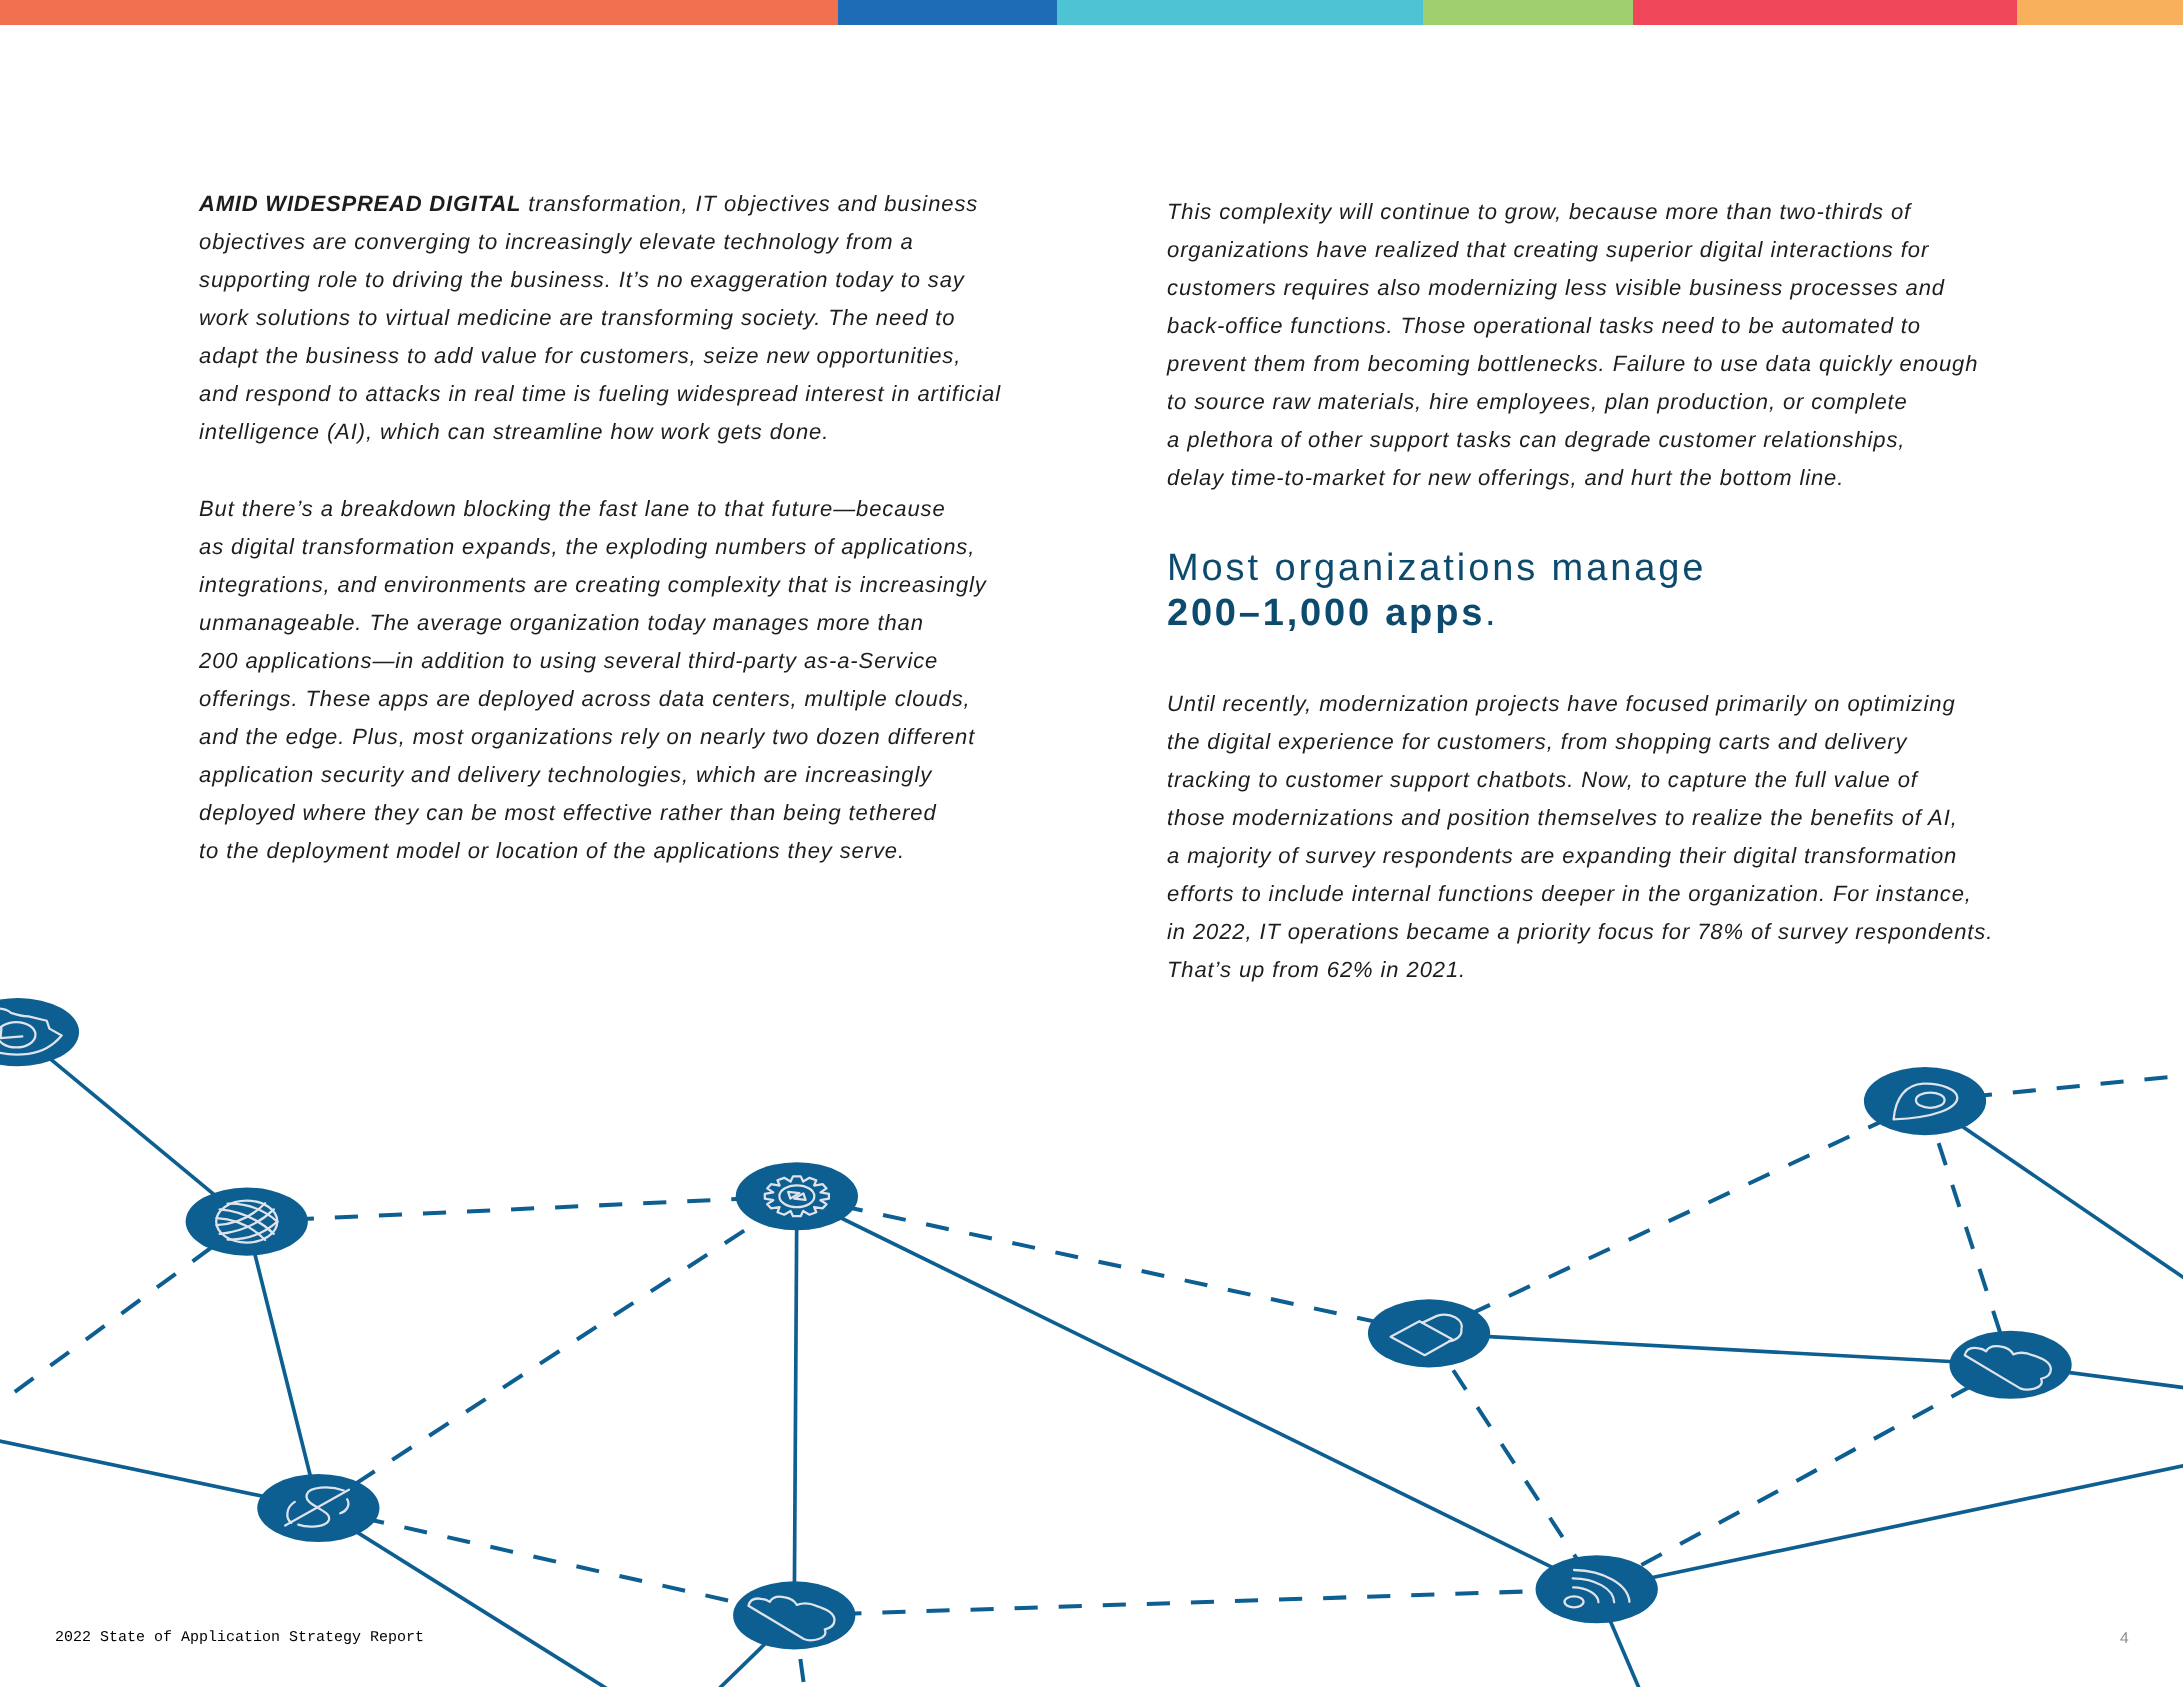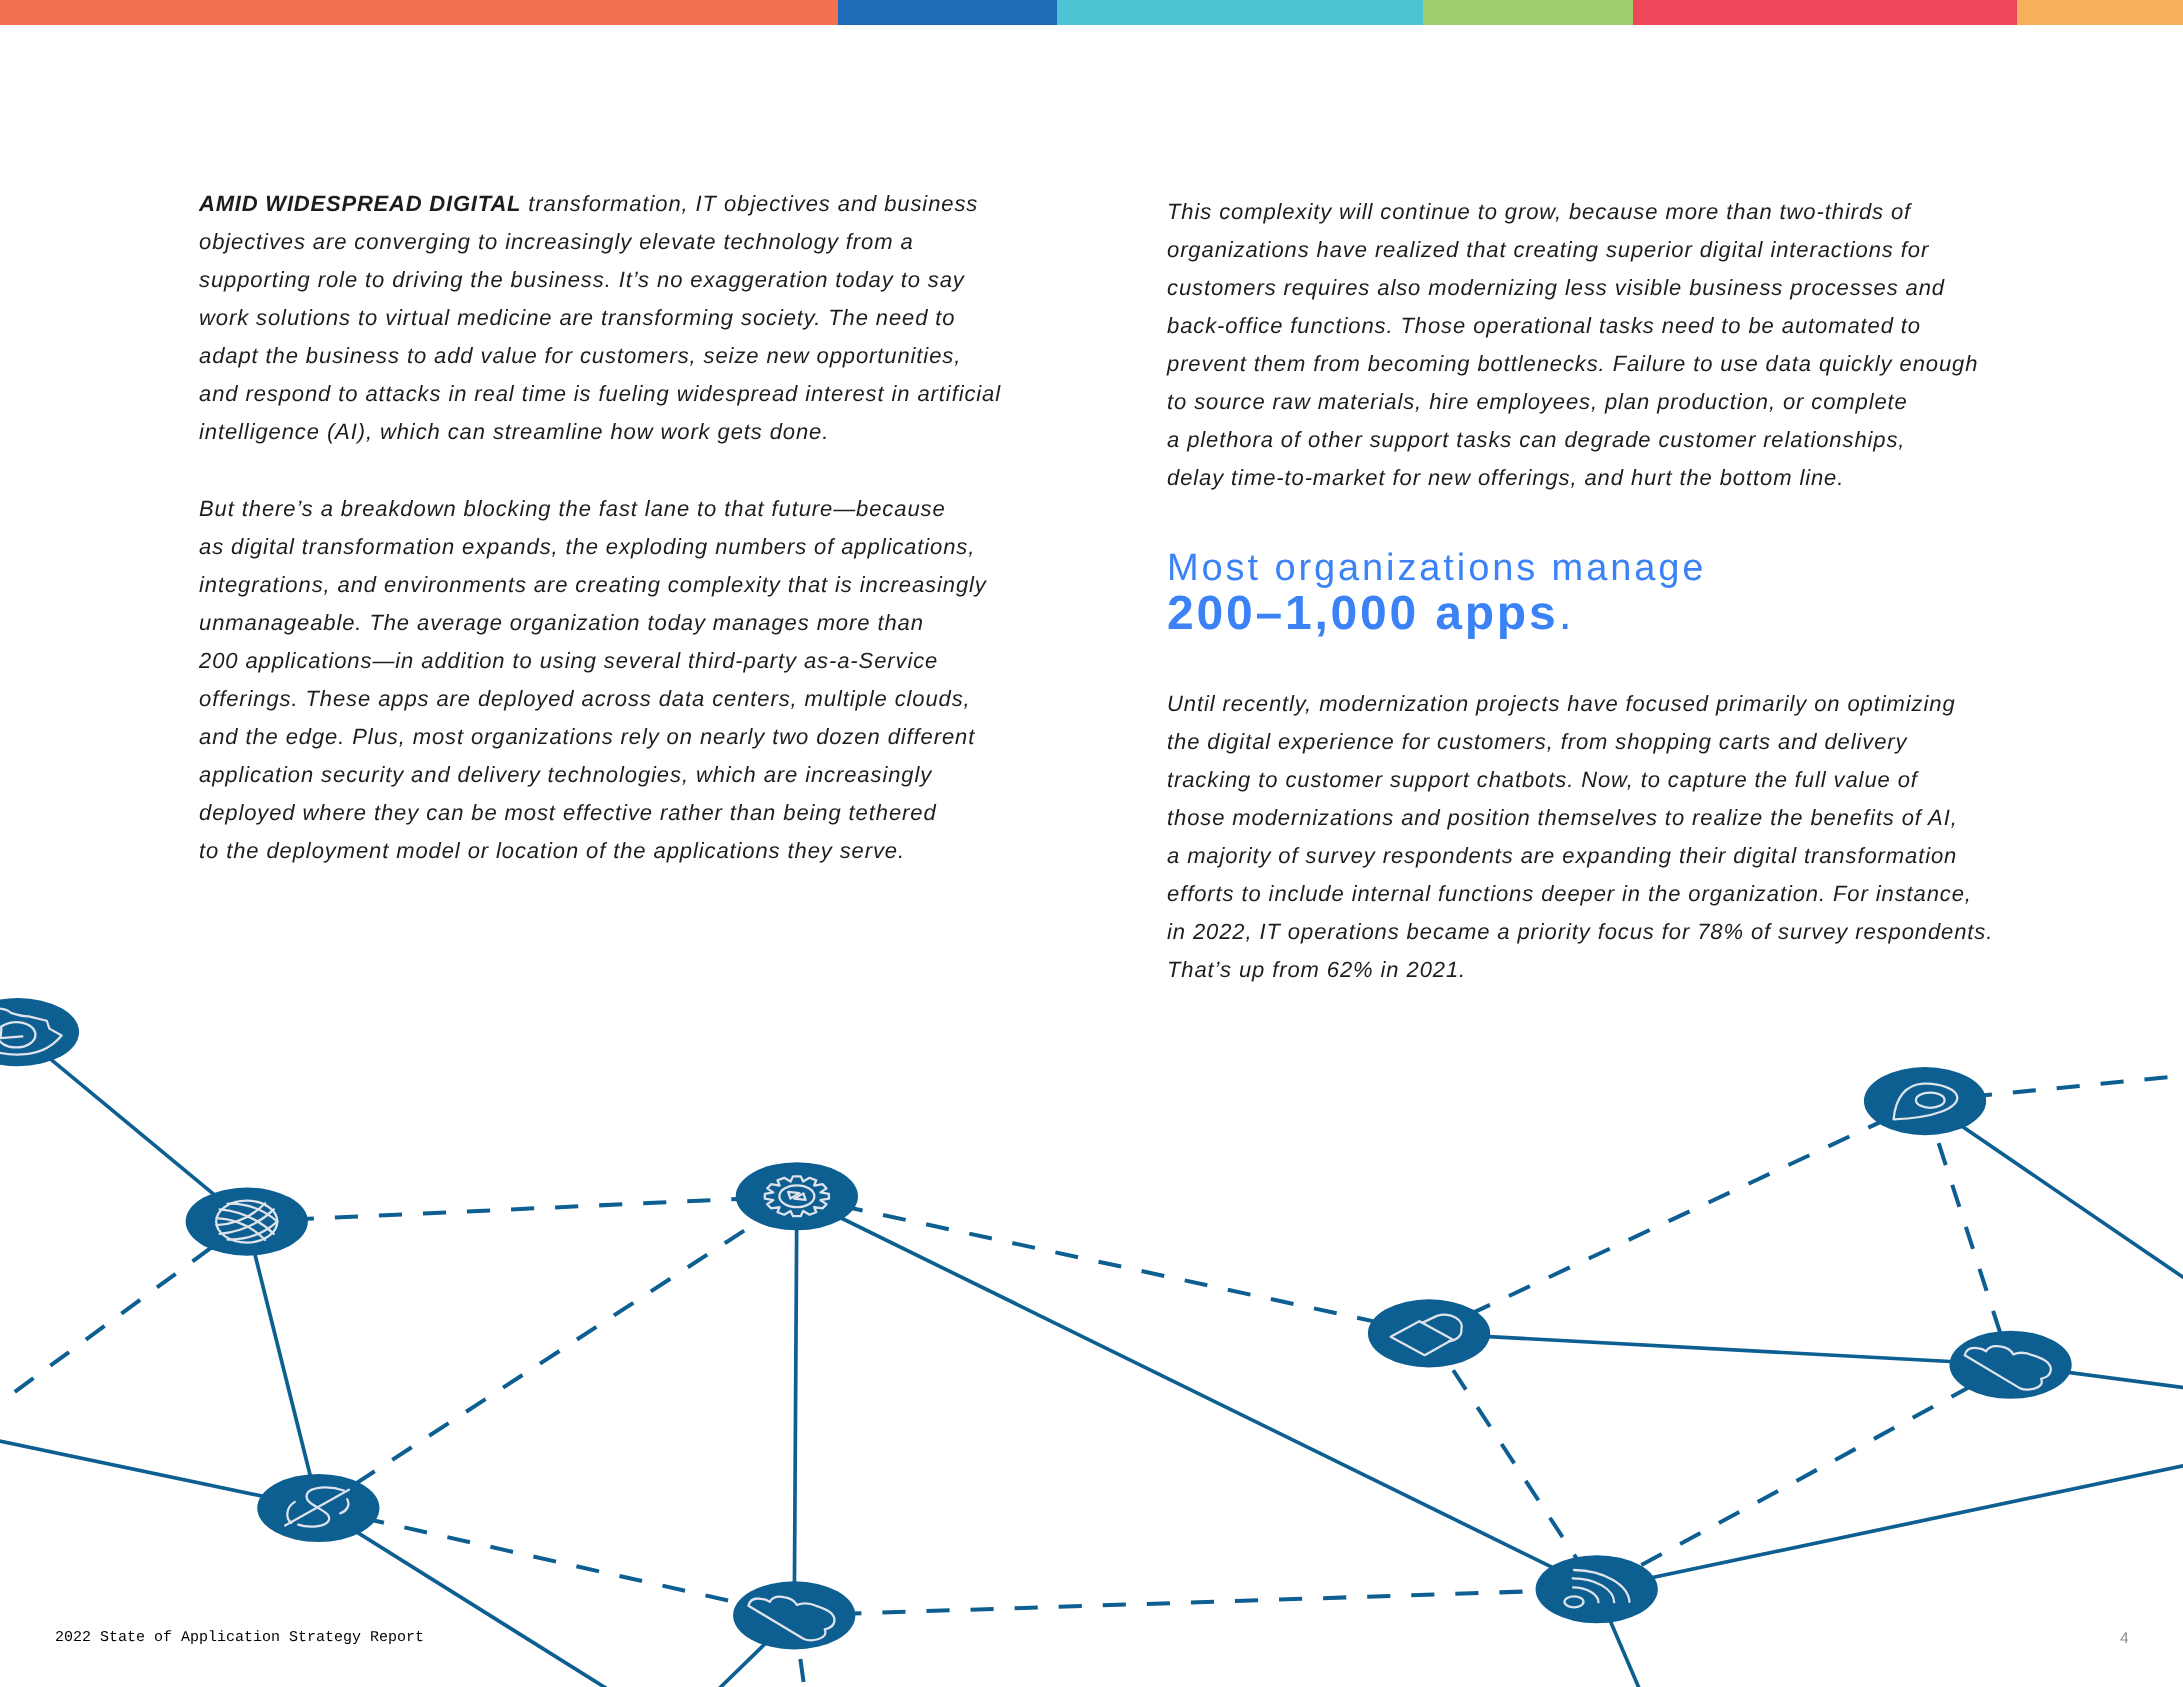--- a/index.html
+++ b/index.html
@@ -9,23 +9,23 @@
   #topbar div{height:100%;}
 
   .col{position:absolute;transform:translateZ(0);font-size:22px;line-height:38px;color:#1d1d1d;letter-spacing:0.9px;}
   #col1{left:199px;top:185px;}
   #col2{left:1167px;top:193px;}
   .para{margin:0;font-style:italic;}
   .para .ln{display:block;white-space:nowrap;}
   .gap{height:39px;}
   .lead{font-weight:bold;letter-spacing:0.8px;}
 
-  .callout{color:#3b82f6;letter-spacing:2.9px;}
+  .callout{color:#0c4a6e;letter-spacing:2.9px;}
   .callout .c1{display:block;font-size:38px;line-height:45px;font-weight:400;white-space:nowrap;}
-  .callout .c2{display:block;font-size:48px;line-height:45px;font-weight:400;white-space:nowrap;}
+  .callout .c2{display:block;font-size:38px;line-height:45px;font-weight:400;white-space:nowrap;}
   .callout .big{font-weight:700;letter-spacing:2.8px;}
 
   #footer{position:absolute;transform:translateZ(0);left:55px;top:1630px;font-family:"Liberation Mono",monospace;
           font-size:15px;line-height:15px;color:#000000;}
   #pageno{position:absolute;transform:translateZ(0);left:2120px;top:1633px;font-size:15.7px;line-height:11.4px;color:#8d8d8d;}
   #net{position:absolute;left:0;top:0;width:2184px;height:1687px;}
   .e-solid,.e-dash{stroke:#0d5e91;fill:none;stroke-width:4.2;}
   .e-dash{stroke-dasharray:26.5 24;stroke-width:4.6;}
   .nodebg{fill:#0d5e91;}
   .ico{fill:none;stroke:#dfe3ec;stroke-width:2.6;stroke-linecap:round;stroke-linejoin:round;}

